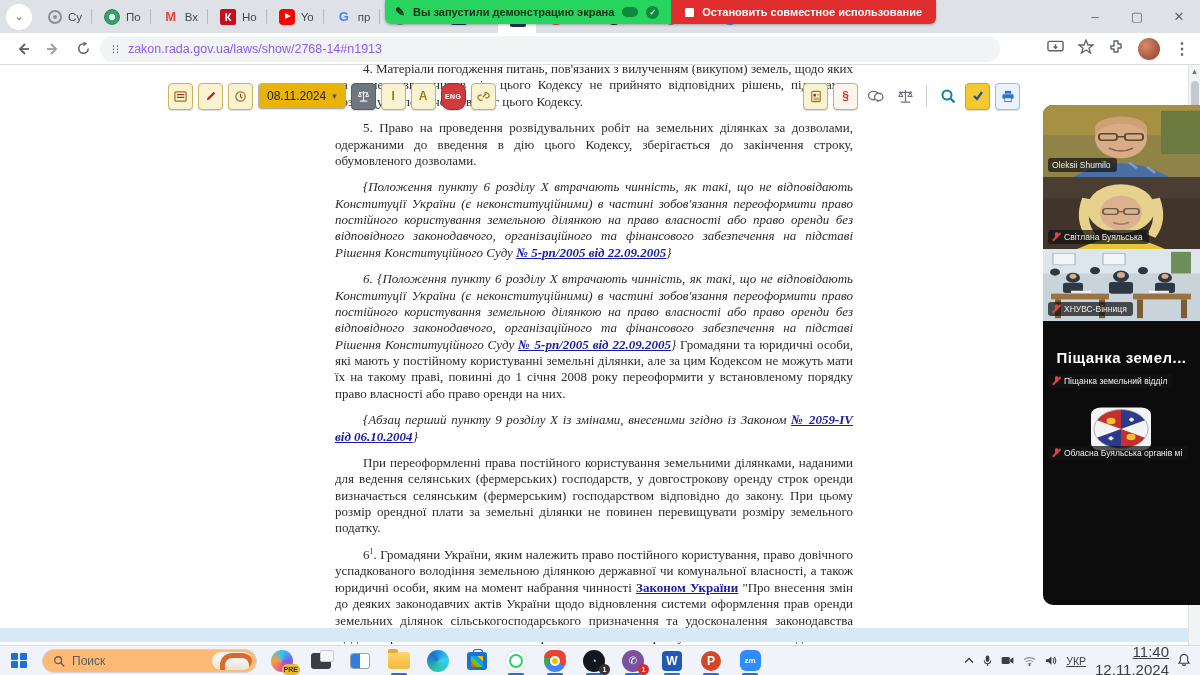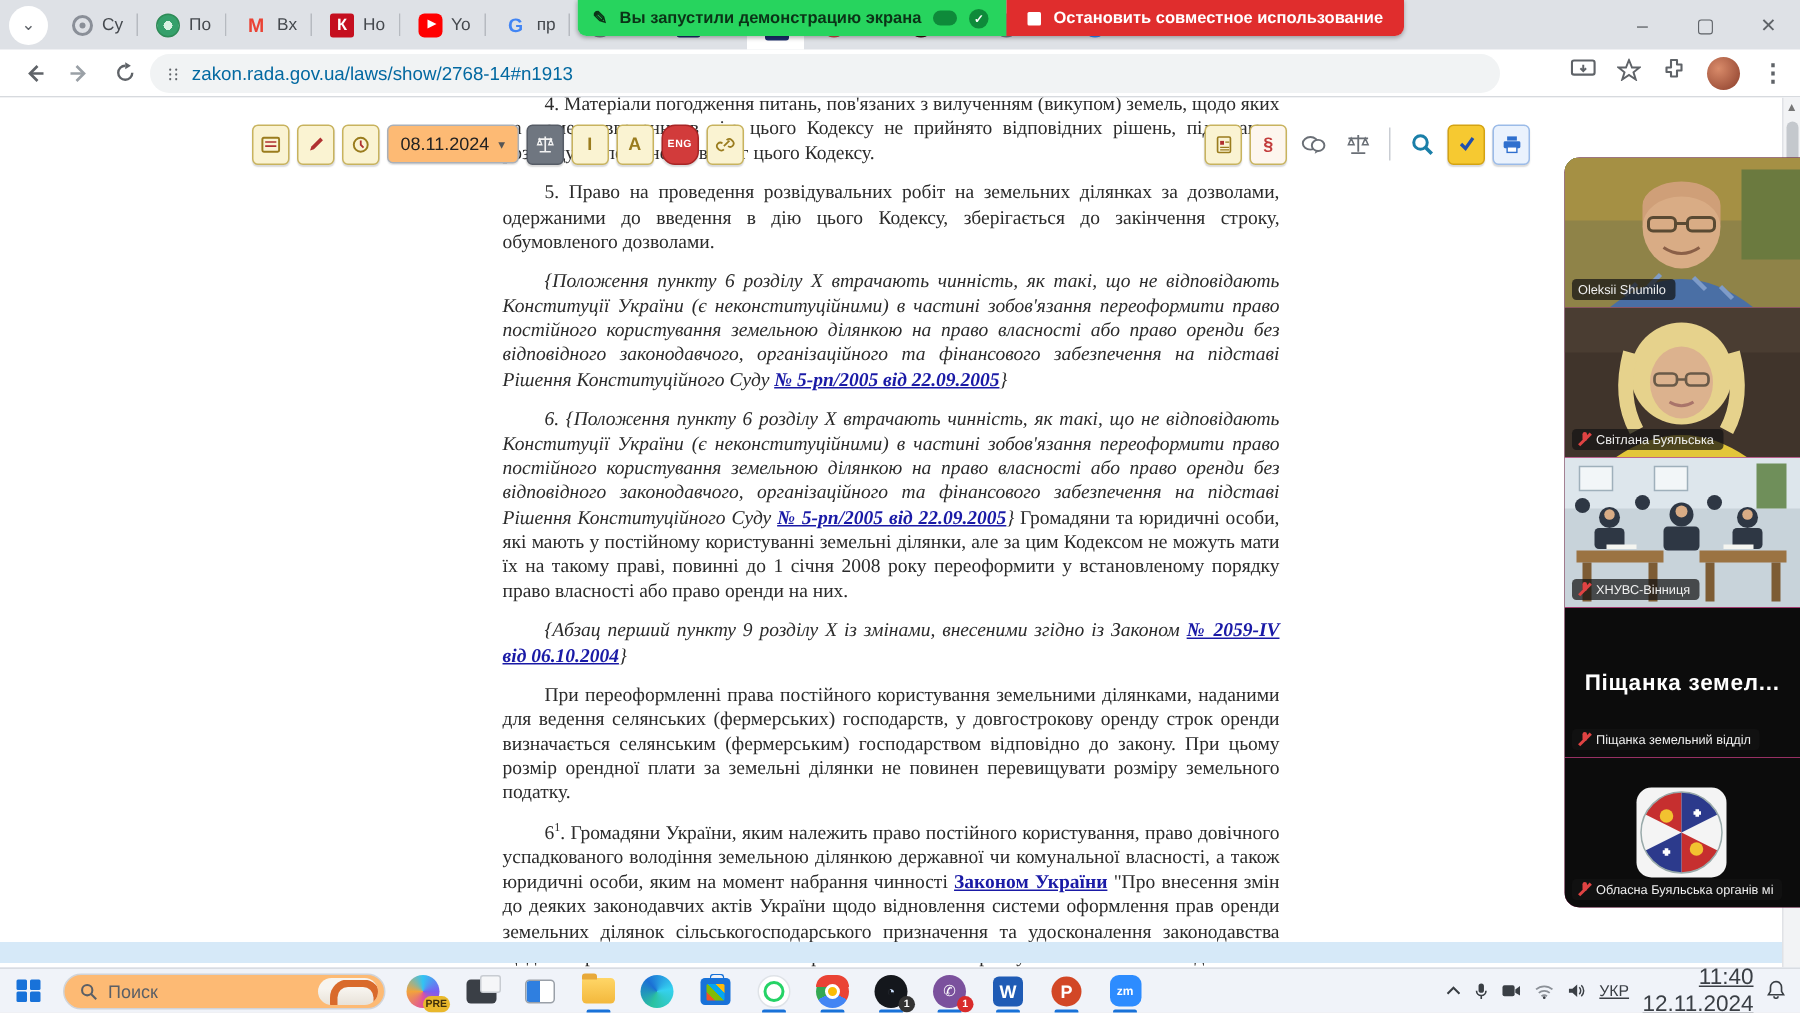--- a/index.html
+++ b/index.html
@@ -39,54 +39,54 @@
   .share-shield { width:13px; height:13px; border-radius:50%; background:#0e8a3a; color:#fff; font-size:8px; display:flex; align-items:center; justify-content:center; }
   .share-cloud { width:16px; height:10px; background:#0e8a3a; border-radius:6px; position:relative; }
   .share-red { background:#e02d2d; color:#fff; display:flex; align-items:center; gap:8px; padding:0 14px; font-weight:700; }
   .stop-square { width:9px; height:9px; background:#fff; border-radius:1px; }
 
   
   .urlbar { position:absolute; top:33px; left:0; right:0; height:32px; background:#fff; display:flex; align-items:center; padding:0 10px; border-bottom:1px solid #d7dade; }
   .nav-ic { width:26px; height:26px; display:flex; align-items:center; justify-content:center; color:#5f6368; margin-right:4px; }
   .omnibox { flex:0 0 auto; width:900px; height:26px; background:#f1f3f4; border-radius:13px; display:flex; align-items:center; padding:0 12px; gap:8px; }
   .omni-chip { color:#5f6368; font-size:11px; letter-spacing:1px; }
-  .omni-url { color:#0369a1; font-size:12.5px; }
+  .omni-url { color:#8b5cf6; font-size:12.5px; }
   .url-actions { margin-left:auto; display:flex; align-items:center; gap:14px; color:#5f6368; }
   .avatar { width:22px; height:22px; border-radius:50%; background:radial-gradient(circle at 35% 35%, #d98b6a, #8a3d2a); }
 
   
   .page { position:absolute; top:65px; left:0; right:0; height:580px; background:#fff; overflow:hidden; }
   .page-blue-band { position:absolute; left:0; right:12px; top:563px; height:14px; background:#d6e9f8; }
   .text-col { position:absolute; left:335px; top:-4px; width:518px; font-family:"Liberation Serif", serif; font-size:13px; line-height:1.26; color:#2b2b2b; text-align:justify; }
   .text-col p { margin-bottom:10px; text-indent:28px; }
   .r-n { font-style:normal; }
   .r-i { font-style:italic; }
   .r-link { color:#1a1aa6; text-decoration:underline; font-weight:600; cursor:pointer; }
   .r-ilink { color:#1a1aa6; text-decoration:underline; font-style:italic; font-weight:600; cursor:pointer; }
   .r-sup { font-size:8px; vertical-align:super; }
 
   
   .doc-toolbar { position:absolute; top:16px; left:168px; right:180px; height:30px; z-index:20; display:flex; align-items:center; gap:5px; pointer-events:auto; }
   .dicon { width:25px; height:27px; border-radius:4px; background:#faf3d2; border:1px solid #c8b35e; display:flex; align-items:center; justify-content:center; color:#9a7c1e; font-size:12px; font-weight:700; box-shadow:0 1px 1px rgba(0,0,0,.15); flex:0 0 auto; }
   .dicon.selected { background:#6f7680; border-color:#565c66; color:#f2f2f2; }
   .dicon.red-badge { background:#d23b3b; border-color:#a82525; color:#fff; border-radius:9px; font-size:7px; letter-spacing:.4px; }
-  .date-box { height:26px; background:#fdba74; border:1px solid #aab0b8; border-radius:4px; display:flex; align-items:center; gap:6px; padding:0 8px; font-size:12px; color:#222; flex:0 0 auto; box-shadow:0 1px 1px rgba(0,0,0,.12); }
+  .date-box { height:26px; background:#eab308; border:1px solid #aab0b8; border-radius:4px; display:flex; align-items:center; gap:6px; padding:0 8px; font-size:12px; color:#222; flex:0 0 auto; box-shadow:0 1px 1px rgba(0,0,0,.12); }
   .date-box .chev { color:#555; font-size:9px; }
   .dt-right { margin-left:auto; display:flex; align-items:center; gap:5px; }
   .dsep { width:1px; height:22px; background:#c9cdd3; margin:0 3px; }
   .dicon svg { display:block; }
 
   
   .scrollbar { position:absolute; top:0; bottom:0; right:0; width:12px; background:#f2f3f5; border-left:1px solid #e0e2e6; }
   .scroll-up { position:absolute; top:2px; left:0; right:0; text-align:center; color:#777; font-size:8px; }
   .scroll-thumb { position:absolute; top:16px; left:2px; width:8px; height:310px; background:#c4c8cd; border-radius:4px; }
 
   
   .zoom-panel { position:absolute; top:40px; right:0; width:157px; height:500px; background:#0c0c0c; border-radius:10px 0 0 10px; overflow:hidden; z-index:30; }
-  .ztile { position:relative; width:100%; height:100px; overflow:hidden; background:#ec4899; }
+  .ztile { position:relative; width:100%; height:72px; overflow:hidden; background:#4d7c0f; }
   .ztile svg { position:absolute; inset:0; width:100%; height:100%; }
   .ztile.speaking { box-shadow:inset 0 0 0 3px #23c343; }
   .zlabel { position:absolute; left:5px; bottom:5px; display:flex; align-items:center; gap:4px; background:rgba(20,20,20,.72); border-radius:3px; padding:2px 6px 2px 4px; color:#efefef; font-size:8.5px; max-width:147px; white-space:nowrap; overflow:hidden; z-index:3; }
   .mic-off { width:8px; height:10px; position:relative; flex:0 0 auto; }
   .mic-off::before { content:""; position:absolute; left:2.5px; top:0; width:3.5px; height:6px; border-radius:2px; background:#e04343; }
   .mic-off::after { content:""; position:absolute; left:-1px; top:4px; width:11px; height:1.6px; background:#e04343; transform:rotate(-45deg); }
   .ztext-big { position:absolute; inset:0; display:flex; align-items:center; justify-content:center; color:#fff; font-weight:700; font-size:15px; letter-spacing:.5px; }
 
   
   .taskbar { position:absolute; left:0; right:0; bottom:0; height:30px; background:rgba(241,244,249,.97); border-top:1px solid #d8dce2; display:flex; align-items:center; padding:0 6px; z-index:80; }

